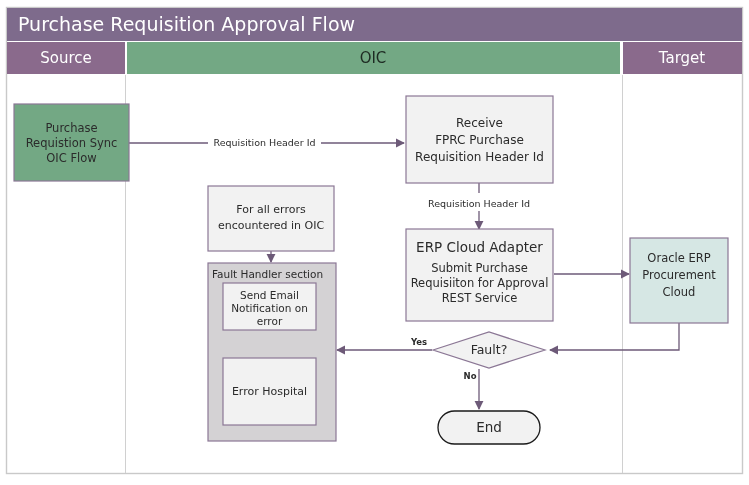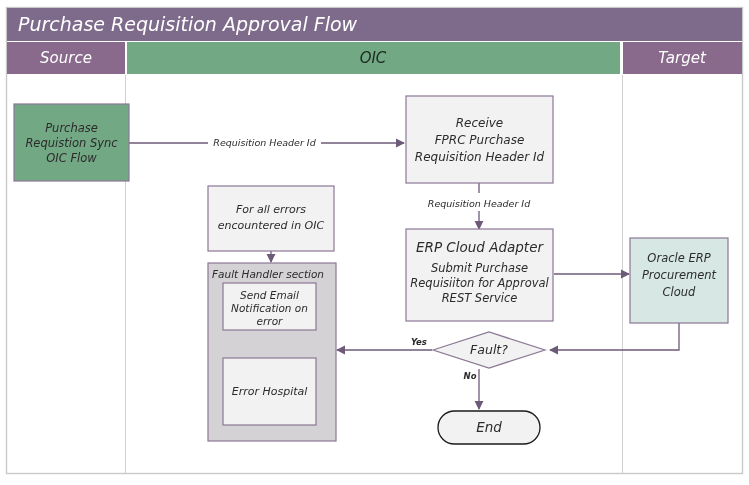--- a/index.html
+++ b/index.html
@@ -12,21 +12,20 @@
     font-family: "DejaVu Sans", "Liberation Sans", sans-serif;
     width: 749px;
     height: 485px;
     overflow: hidden;
   }
   #diagram-root {
     position: relative;
     width: 749px;
     height: 387px;
     background: #ffffff;
-    font-style: italic;
   }
   svg#flow-svg {
     position: absolute;
     top: 0;
     left: 0;
     width: 749px;
     height: 485px;
     display: block;
   }
   .node-text {

